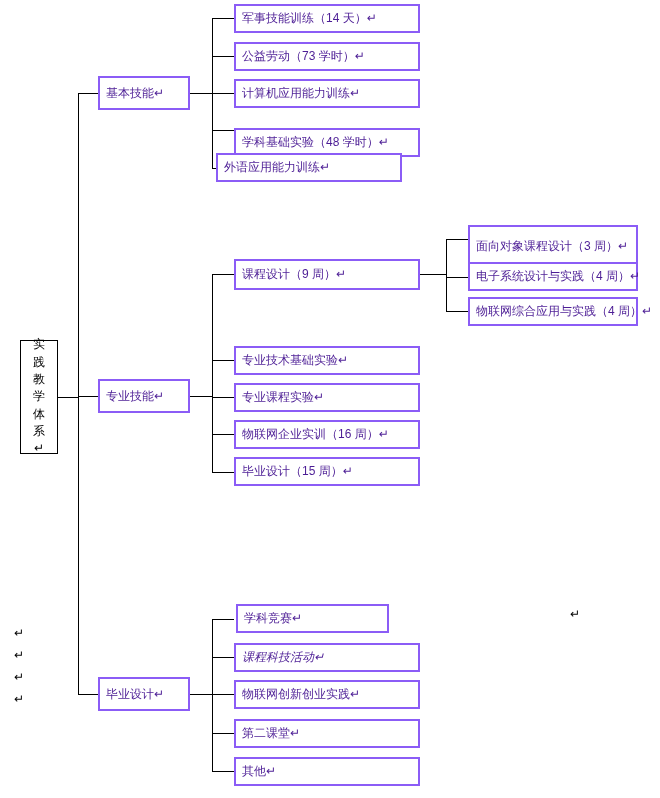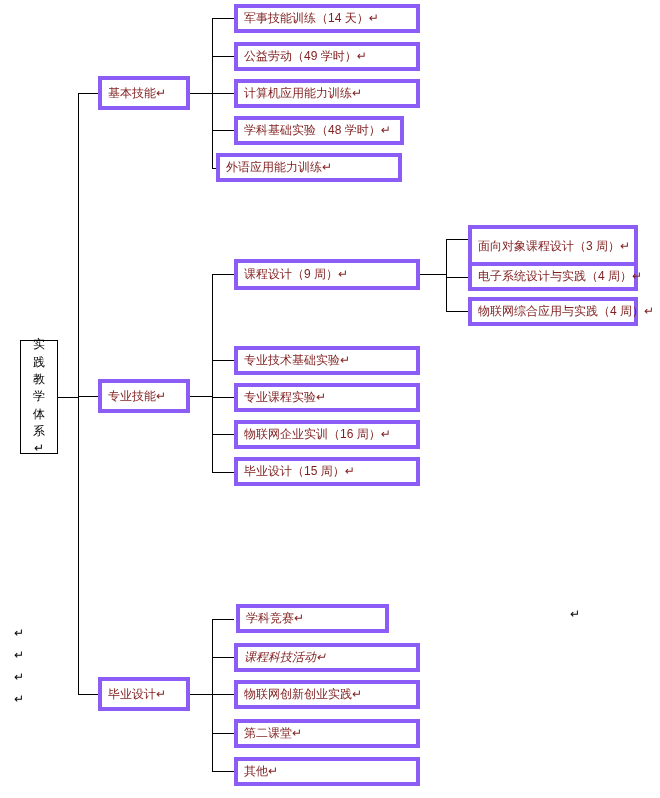--- a/index.html
+++ b/index.html
@@ -13,24 +13,24 @@
   #canvas {
     position: relative;
     width: 660px;
     height: 798px;
     overflow: hidden;
     background: #ffffff;
   }
   .node {
     position: absolute;
     box-sizing: border-box;
-    border: 4px solid #8b5cf6;
+    border: 2px solid #8b5cf6;
     background: #ffffff;
     font-size: 12px;
-    color: #7f1d1d;
+    color: #4c1d95;
     display: flex;
     align-items: center;
     line-height: 1.25;
     white-space: nowrap;
     z-index: 2;
   }
   .node.pad {
     padding-left: 6px;
   }
   .root-node {
@@ -90,23 +90,23 @@
   <div class="node pad" style="left:98px; top:76px; width:92px; height:34px;">基本技能↵</div>
   <div class="conn h" style="left:190px; top:93px; width:22px;"></div>
   <div class="conn v" style="left:212px; top:18px; height:150px;"></div>
   <div class="conn h" style="left:212px; top:18px; width:22px;"></div>
   <div class="conn h" style="left:212px; top:56px; width:22px;"></div>
   <div class="conn h" style="left:212px; top:93px; width:22px;"></div>
   <div class="conn h" style="left:212px; top:130px; width:22px;"></div>
   <div class="conn h" style="left:212px; top:168px; width:22px;"></div>
 
   <div class="node pad" style="left:234px; top:4px; width:186px; height:29px;">军事技能训练（14 天）↵</div>
-  <div class="node pad" style="left:234px; top:42px; width:186px; height:29px;">公益劳动（49 学时）↵</div>
+  <div class="node pad" style="left:234px; top:42px; width:186px; height:29px;">公益劳动（73 学时）↵</div>
   <div class="node pad" style="left:234px; top:79px; width:186px; height:29px;">计算机应用能力训练↵</div>
-  <div class="node pad" style="left:234px; top:116px; width:170px; height:29px;text-align:center;">学科基础实验（48 学时）↵</div>
+  <div class="node pad" style="left:234px; top:128px; width:186px; height:29px;text-align:center;">学科基础实验（48 学时）↵</div>
   <div class="node pad" style="left:216px; top:153px; width:186px; height:29px;">外语应用能力训练↵</div>
 
   <div class="node pad" style="left:98px; top:379px; width:92px; height:34px;">专业技能↵</div>
   <div class="conn h" style="left:190px; top:396px; width:22px;"></div>
   <div class="conn v" style="left:212px; top:274px; height:198px;"></div>
   <div class="conn h" style="left:212px; top:274px; width:22px;"></div>
   <div class="conn h" style="left:212px; top:360px; width:22px;"></div>
   <div class="conn h" style="left:212px; top:397px; width:22px;"></div>
   <div class="conn h" style="left:212px; top:434px; width:22px;"></div>
   <div class="conn h" style="left:212px; top:472px; width:22px;"></div>

